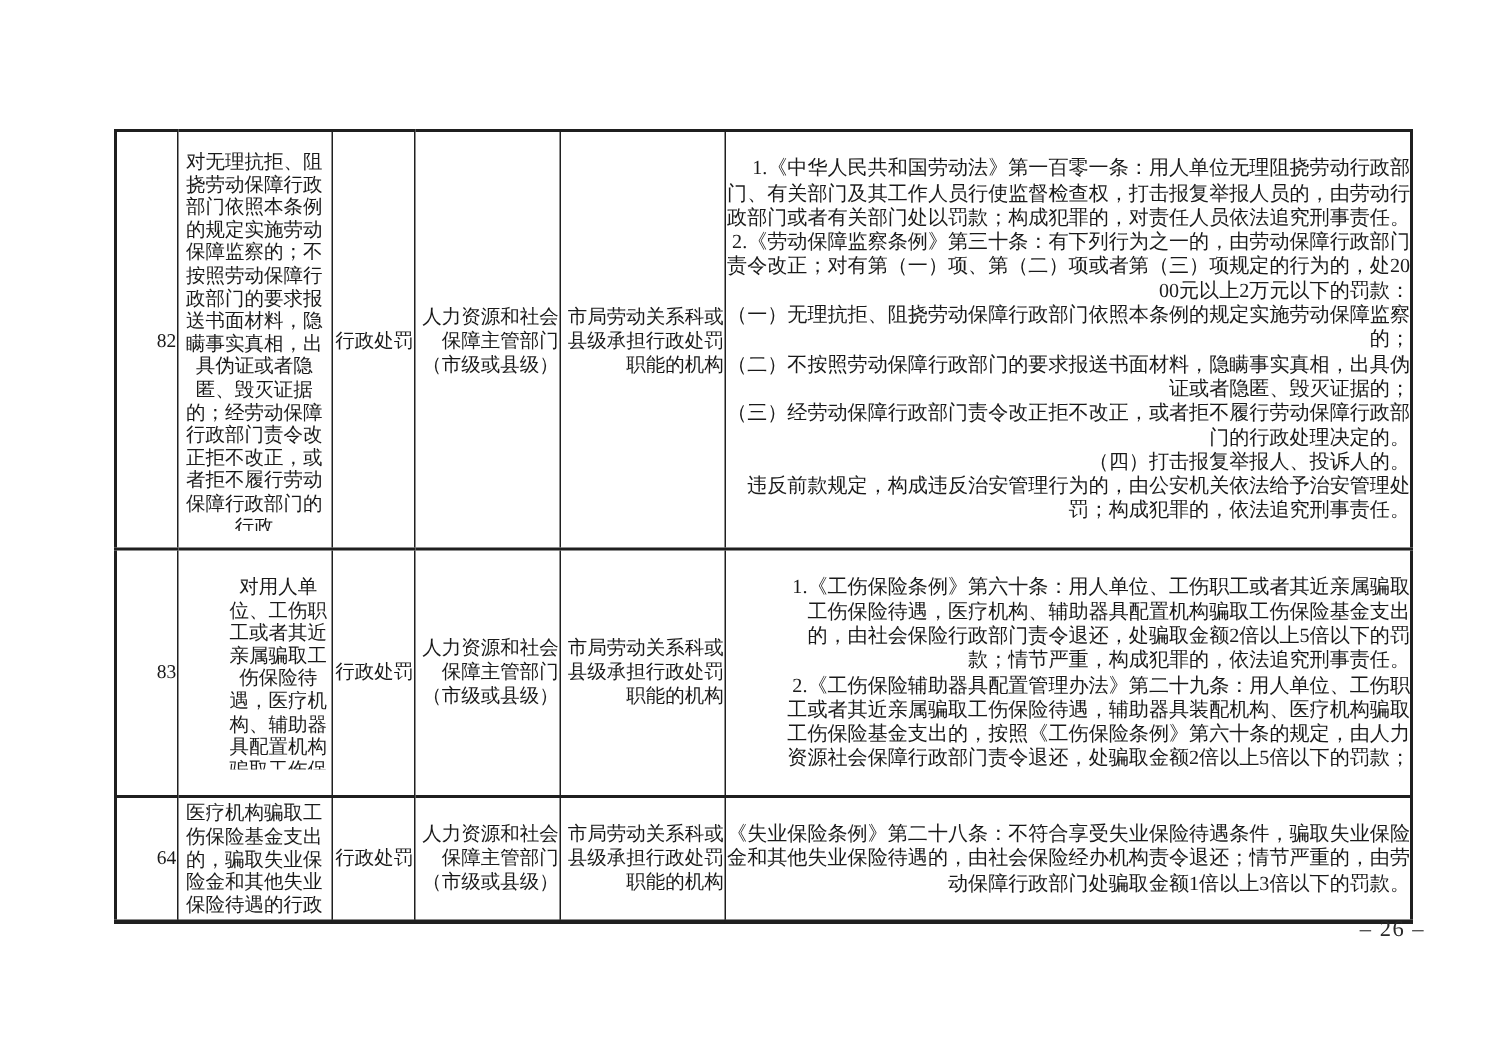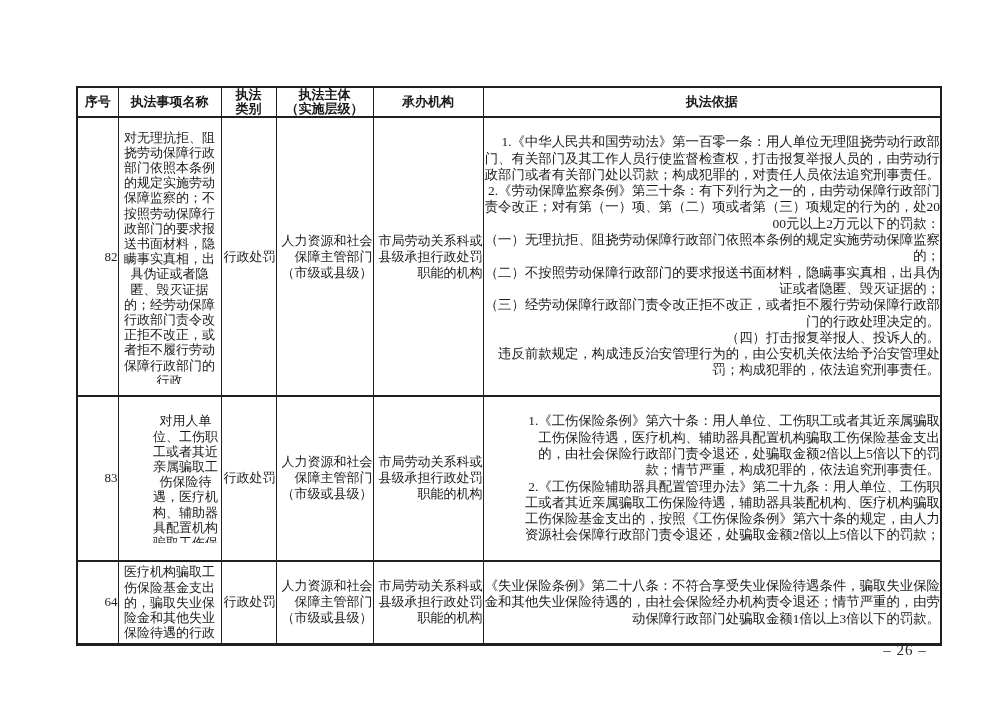--- a/index.html
+++ b/index.html
@@ -73,53 +73,43 @@
     padding: 1px 5px;
   }
   .clip { overflow: hidden; font-family: Liberation Serif, serif; }
   .clip-82 { max-height: 254px; }
   .clip-83 { max-height: 130px; padding-left: 32px; }
   .clip-84 { max-height: 76px; }
 
   .page-number {
     position: absolute;
     left: 860px;
-    top: 642px;
+    top: 612px;
     width: 90px;
-    text-align: center;
+    text-align: right;
     font-size: 15px;
     color: #2a2a2a;
     letter-spacing: 1px;
   }
 </style>
 </head>
 <body>
 
 <div class="page">
 
   <table class="law-table">
     <colgroup>
       <col style="width:41px">
       <col style="width:103px">
       <col style="width:55px">
       <col style="width:97px">
       <col style="width:110px">
       <col style="width:458px">
     </colgroup>
     <tbody>
-      <tr class="header-row">
-        <th>序号</th>
-        <th>执法事项名称</th>
-        <th>执法
-类别</th>
-        <th>执法主体
-（实施层级）</th>
-        <th>承办机构</th>
-        <th>执法依据</th>
-      </tr>
 
       <tr class="row-82">
         <td class="center-cell">82</td>
         <td class="name-cell">
           <div class="clip clip-82">对无理抗拒、阻挠劳动保障行政部门依照本条例的规定实施劳动保障监察的；不按照劳动保障行政部门的要求报送书面材料，隐瞒事实真相，出具伪证或者隐匿、毁灭证据的；经劳动保障行政部门责令改正拒不改正，或者拒不履行劳动保障行政部门的行政</div>
         </td>
         <td class="center-cell">行政处罚</td>
         <td class="center-cell">人力资源和社会保障主管部门（市级或县级）</td>
         <td class="center-cell">市局劳动关系科或县级承担行政处罚职能的机构</td>
         <td class="basis-cell">

